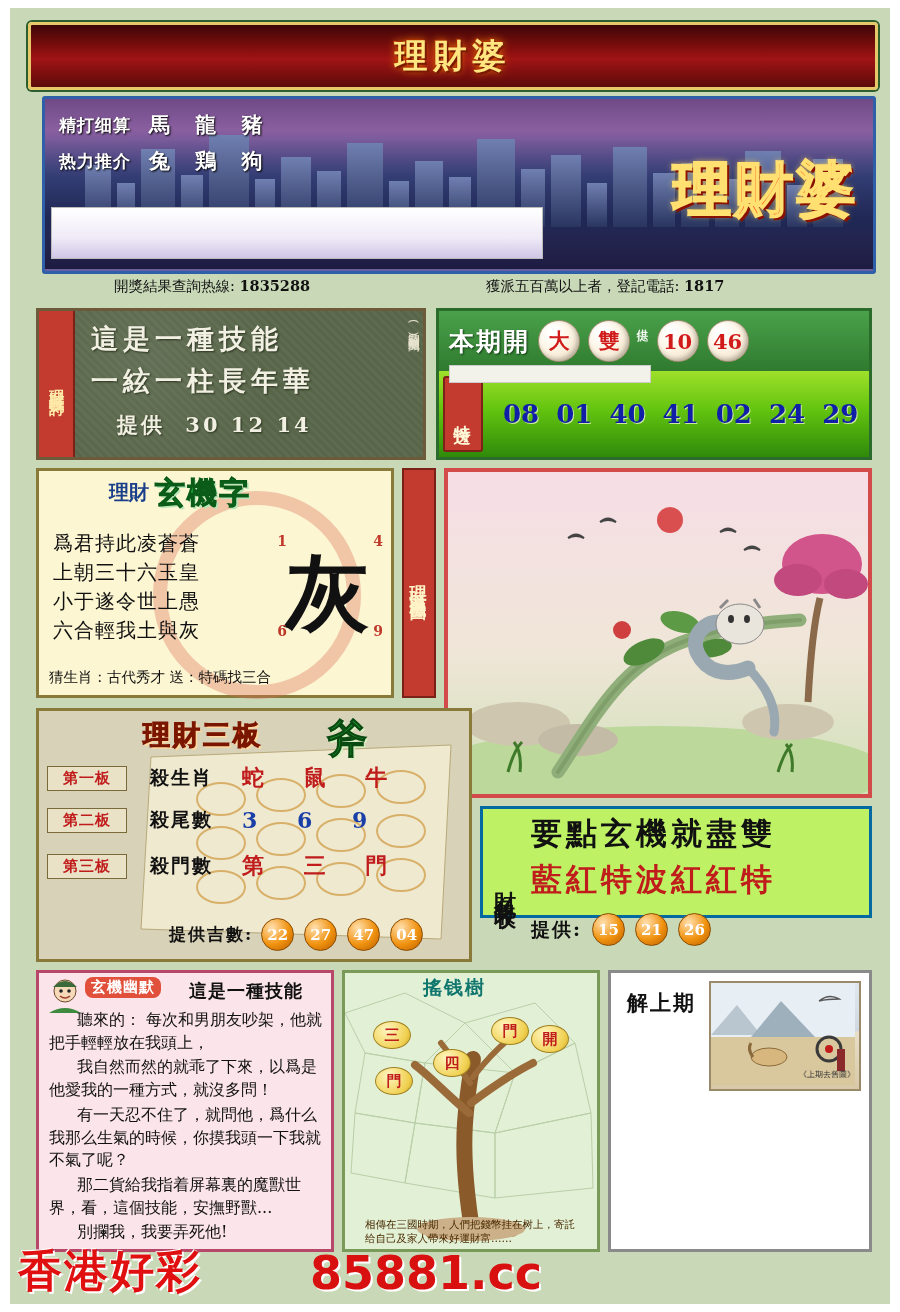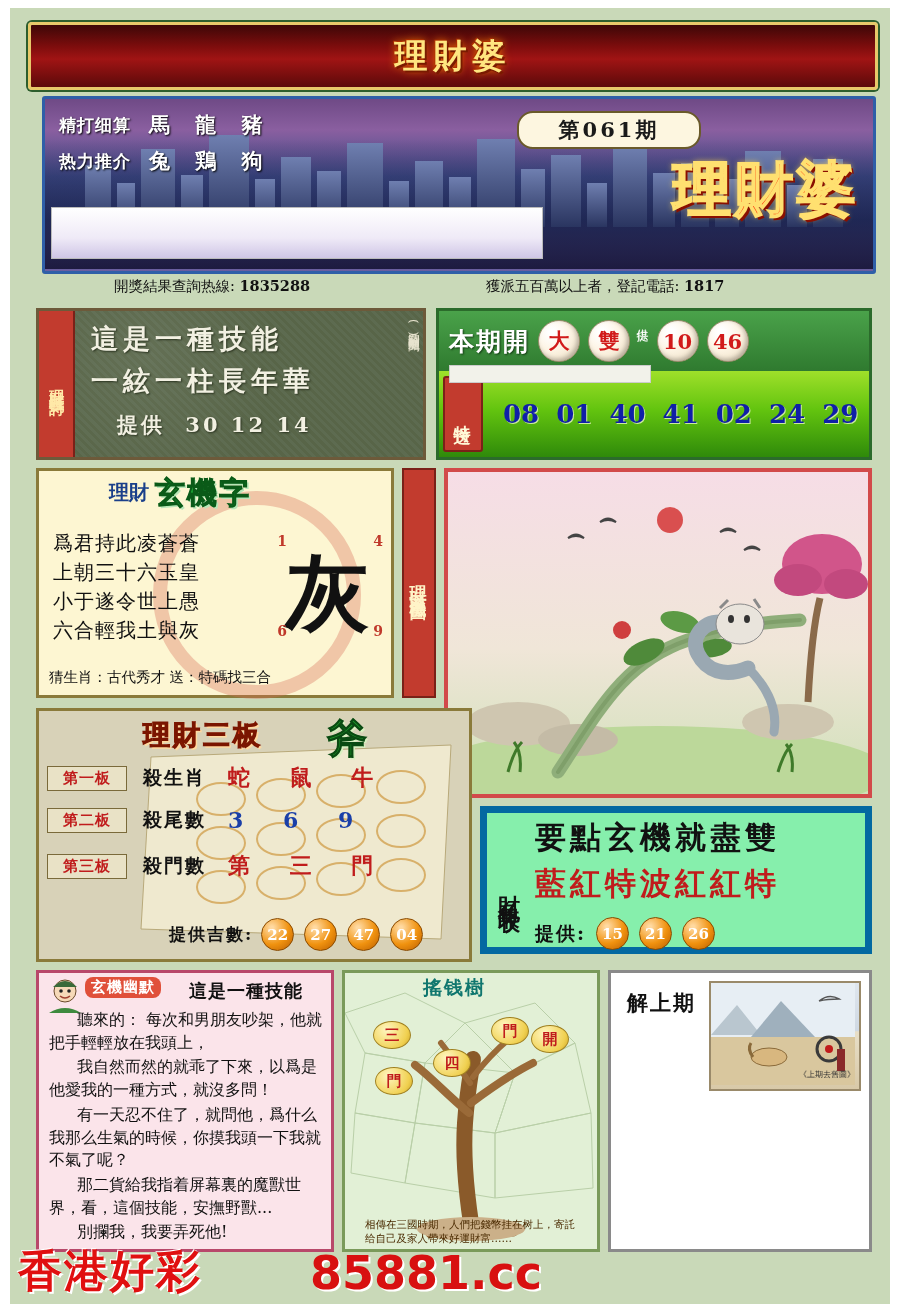--- a/index.html
+++ b/index.html
@@ -226,21 +226,21 @@
   .axes-title{
     position:absolute;left:60px;top:6px;
     font-family:"DejaVu Serif","Liberation Serif",serif;font-size:27px;font-weight:bold;
     color:#e03a10;-webkit-text-stroke:1px #7a1500;text-shadow:2px 2px 0 #ffd9a0;letter-spacing:3px;margin-left:44px;
   }
   .axes-title2{
     position:absolute;left:288px;top:0px;
     font-family:"DejaVu Serif","Liberation Serif",serif;font-size:40px;font-weight:bold;
     color:#1c9b2a;-webkit-text-stroke:1px #0a4a12;text-shadow:2px 2px 0 #d8f0c0;
   }
-  .axrow{position:absolute;display:flex;align-items:center;}
+  .axrow{position:absolute;display:flex;align-items:center;gap:7px;}
   .axbadge{
     width:78px;height:23px;background:#e9e2c6;border:1px solid #7a6a3a;
     display:flex;align-items:center;justify-content:center;
     font-family:"DejaVu Serif","Liberation Serif",serif;font-size:15px;font-weight:bold;color:#c01c1c;
     letter-spacing:1px;
   }
   .axname{
     margin-left:16px;font-family:"DejaVu Serif","Liberation Serif",serif;
     font-size:19px;font-weight:bold;color:#111;letter-spacing:2px;
   }
@@ -252,22 +252,22 @@
   .lucky-label{font-family:"DejaVu Serif","Liberation Serif",serif;font-size:17px;font-weight:bold;color:#111;margin-right:8px;letter-spacing:2px;}
   .lball{
     width:31px;height:31px;border-radius:50%;margin-right:10px;
     display:flex;align-items:center;justify-content:center;
     font-family:"DejaVu Serif","Liberation Serif",serif;font-size:15px;font-weight:bold;color:#ffffff;
     background:radial-gradient(circle at 32% 28%,#ffd9a0 5%,#f0920f 55%,#b85c00 100%);
     border:1px solid #8a4a00;
   }
   
   .couplet{
-    left:470px;top:798px;width:392px;height:148px;
-    background:#86efac;border:7px solid #0369a1;
+    left:470px;top:798px;width:392px;height:112px;
+    background:#bef264;border:3px solid #0369a1;
   }
   .cp-side{
     position:absolute;left:4px;top:4px;width:34px;height:144px;
     font-family:"DejaVu Serif","Liberation Serif",serif;font-size:22px;font-weight:bold;color:#111;
     writing-mode:vertical-rl;text-align:center;letter-spacing:6px;
   }
   .cp-l1{position:absolute;left:48px;top:4px;font-family:"DejaVu Serif","Liberation Serif",serif;font-size:31px;font-weight:bold;color:#111;letter-spacing:4px;}
   .cp-l2{position:absolute;left:48px;top:50px;font-family:"DejaVu Serif","Liberation Serif",serif;font-size:31px;font-weight:bold;color:#c01c1c;letter-spacing:4px;}
   .cp-foot{position:absolute;left:48px;top:104px;display:flex;align-items:center;}
   .cp-foot .lbl{font-family:"DejaVu Serif","Liberation Serif",serif;font-size:19px;font-weight:bold;color:#111;letter-spacing:2px;margin-right:10px;}
@@ -392,21 +392,20 @@
       <div class="bl-row">
         <span class="bl-tag">精打细算</span>
         <span class="bl-vals">馬 龍 豬</span>
       </div>
       <div class="bl-row">
         <span class="bl-tag">热力推介</span>
         <span class="bl-vals">兔 鶏 狗</span>
       </div>
     </div>
 
-    <div class="issue">第061期</div>
     <div class="logo-big">理財婆</div>
     <div class="banner-white"></div>
   </div>
 
   <div class="hotline">
     <div class="l">
       <span>開獎結果查詢热線:</span>
       <b>1835288</b>
     </div>
     <div class="r">

